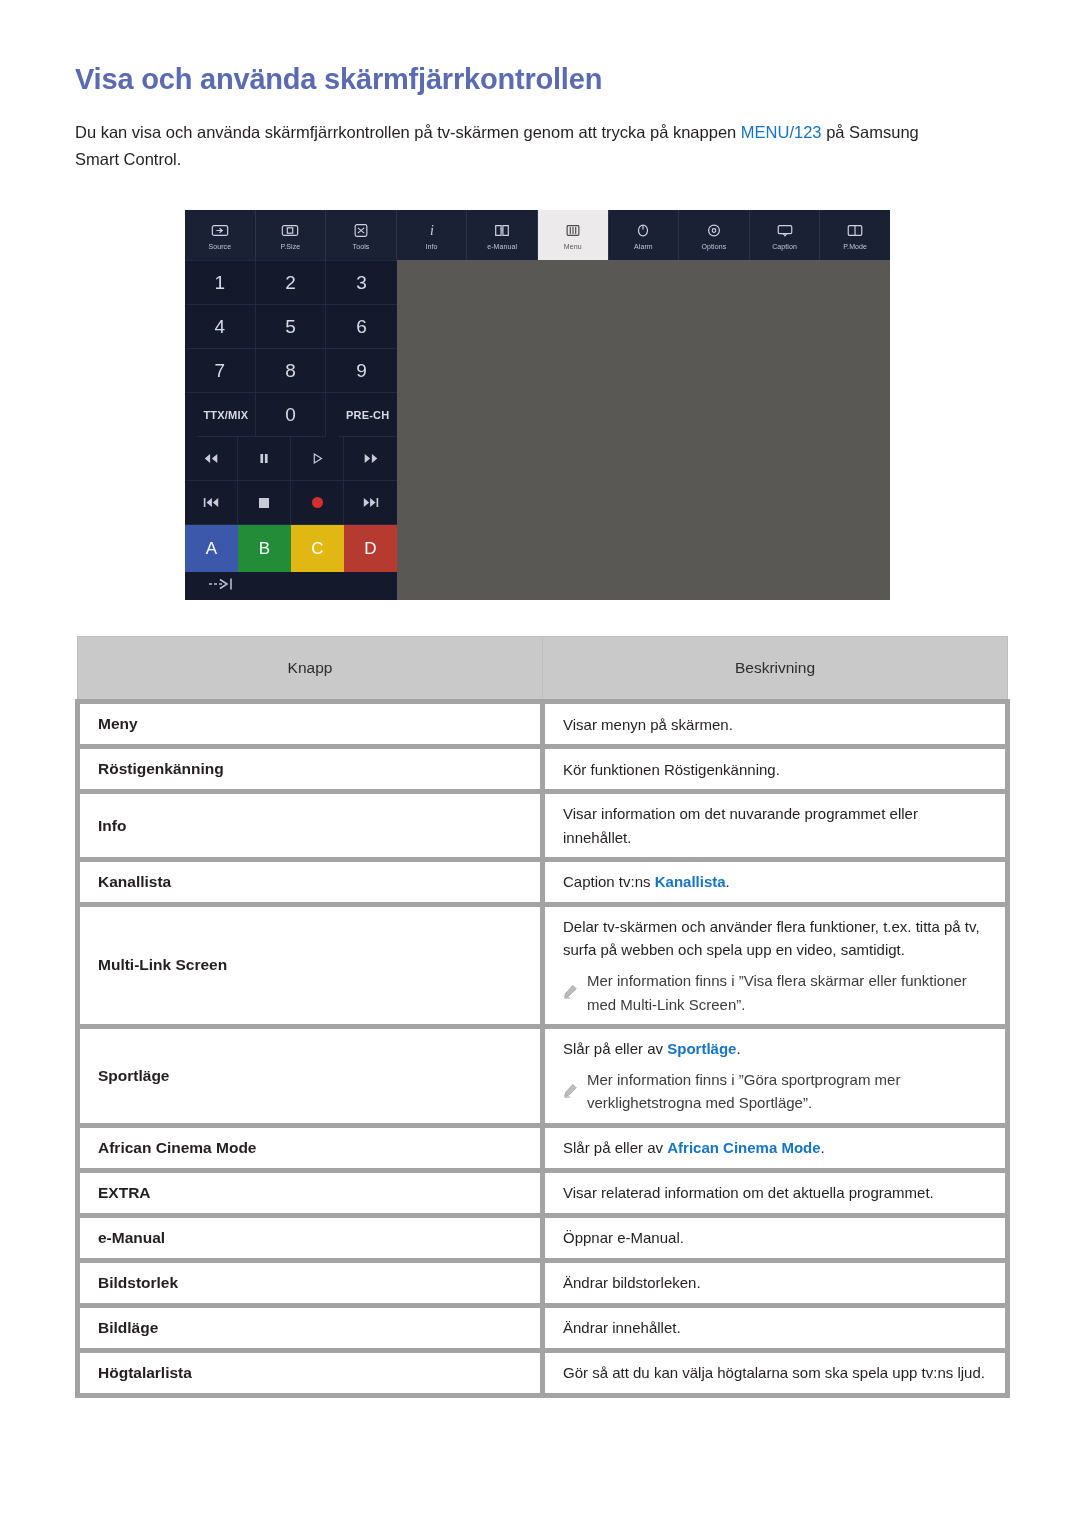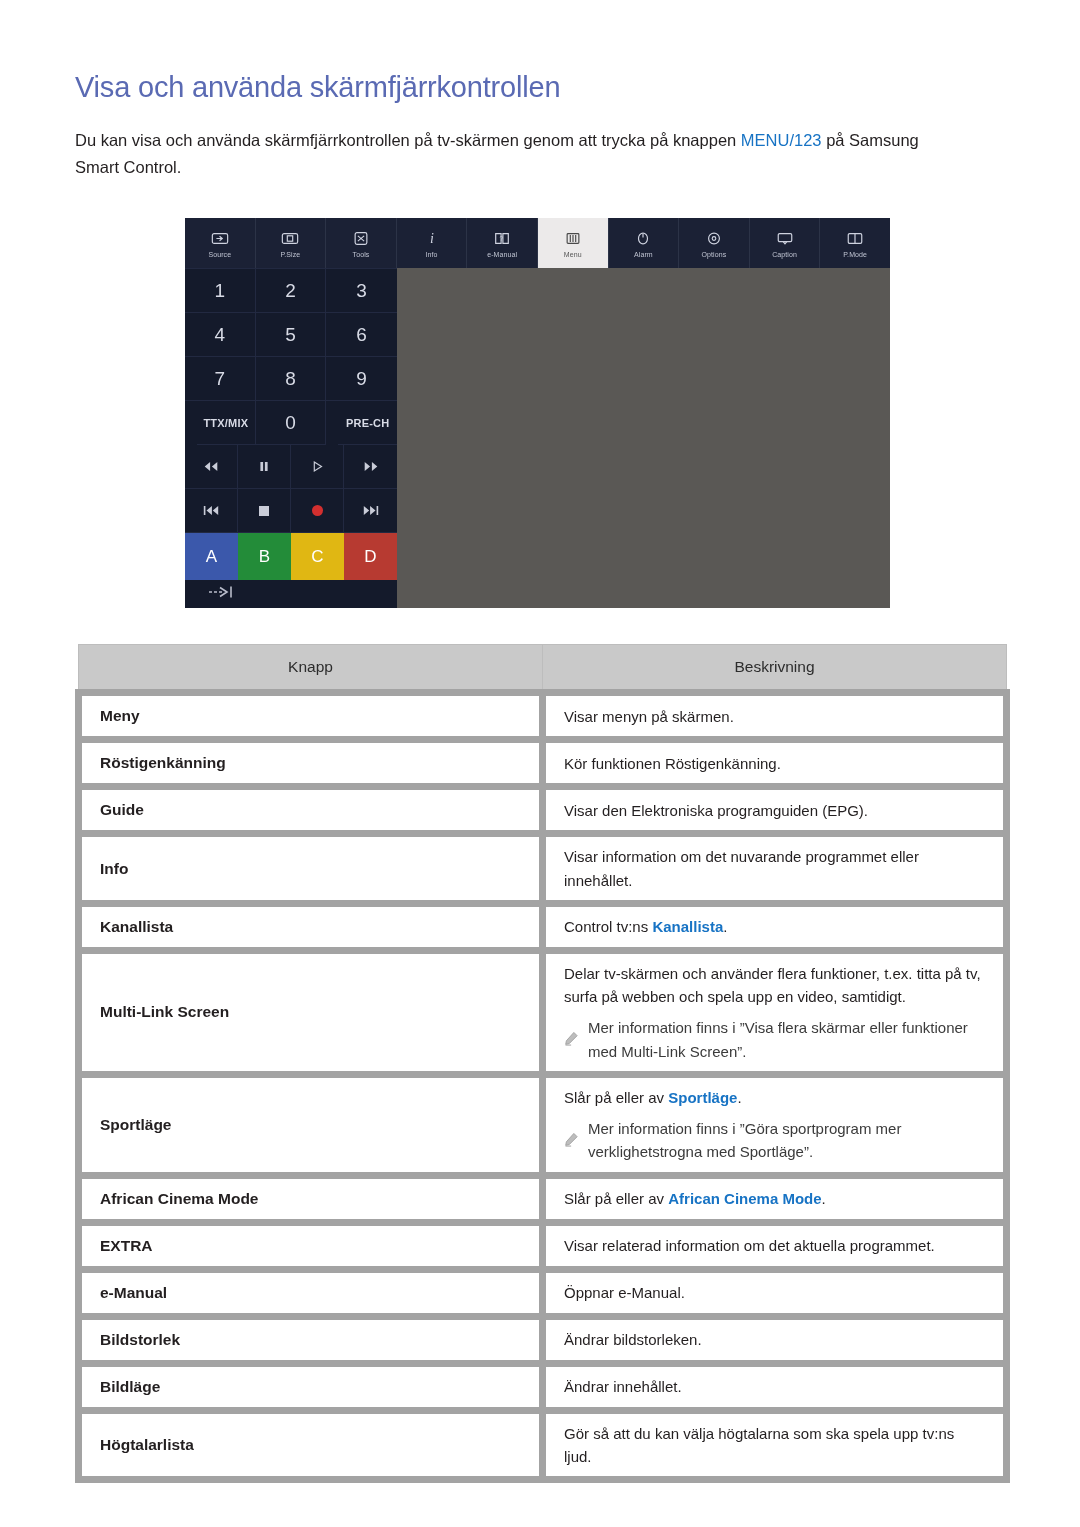--- a/index.html
+++ b/index.html
@@ -23,23 +23,23 @@
     padding: 0;
   }
 
   
   .content {
     padding: 62px 72px 0 75px;
   }
   h1.page-title {
     font-size: 29px;
     line-height: 1.2;
-    font-weight: normal;
+    font-weight: bold;
     color: #5a6ab3;
-    margin: 8px 0 22px 0;
+    margin: 0 0 22px 0;
     letter-spacing: -0.2px;
   }
   p.intro {
     font-size: 16.5px;
     line-height: 1.62;
     margin: 0;
     color: #231f20;
     max-width: 880px;
   }
   p.intro .kw {
@@ -187,25 +187,25 @@
     border-collapse: collapse;
     table-layout: fixed;
     font-size: 15px;
   }
   table.btn-table th {
     background: #c9c9c9;
     color: #2d2d2d;
     font-weight: normal;
     font-size: 15.5px;
     text-align: center;
-    padding: 13px 8px;
+    padding: 22px 8px;
     border: 1px solid #bdbdbd;
   }
   table.btn-table td {
-    border: 7px solid #a3a3a3;
+    border: 5px solid #a3a3a3;
     padding: 8px 18px;
     vertical-align: middle;
     line-height: 1.55;
     color: #231f20;
   }
   td.col-key {
     width: 232px;
     color: #1773c4;
     font-weight: bold;
     font-size: 15.5px;
@@ -422,35 +422,29 @@
               <span class="desc-line"><span>Visar menyn på skärmen.</span></span>
             </td>
           </tr>
           <tr>
             <td class="col-key">Röstigenkänning</td>
             <td class="col-desc">
               <span class="desc-line"><span>Kör funktionen Röstigenkänning.</span></span>
             </td>
           </tr>
           <tr>
-            <td class="col-key">Guide</td>
-            <td class="col-desc">
-              <span class="desc-line"><span>Visar den Elektroniska programguiden (EPG).</span></span>
-            </td>
-          </tr>
-          <tr>
             <td class="col-key">Info</td>
             <td class="col-desc">
               <span class="desc-line"><span>Visar information om det nuvarande programmet eller innehållet.</span></span>
             </td>
           </tr>
           <tr>
             <td class="col-key">Kanallista</td>
             <td class="col-desc">
-              <span class="desc-line"><span>Control tv:ns </span><span class="kw">Kanallista</span><span>.</span></span>
+              <span class="desc-line"><span>Caption tv:ns </span><span class="kw">Kanallista</span><span>.</span></span>
             </td>
           </tr>
           <tr>
             <td class="col-key">Multi-Link Screen</td>
             <td class="col-desc">
               <span class="desc-line"><span>Delar tv-skärmen och använder flera funktioner, t.ex. titta på tv, surfa på webben och spela upp en video, samtidigt.</span></span>
               <div class="note">
                 <span class="pencil"><svg width="15" height="15" viewBox="0 0 16 16" aria-hidden="true">
                 <path d="M10.5 1.5 L14 5 L5.5 13.5 L1.8 14.2 L2.5 10.5 z" fill="#bdbdbd" stroke="#9e9e9e" stroke-width="0.9"></path>
                 <path d="M1.6 15 h6" stroke="#9e9e9e" stroke-width="1"></path>

